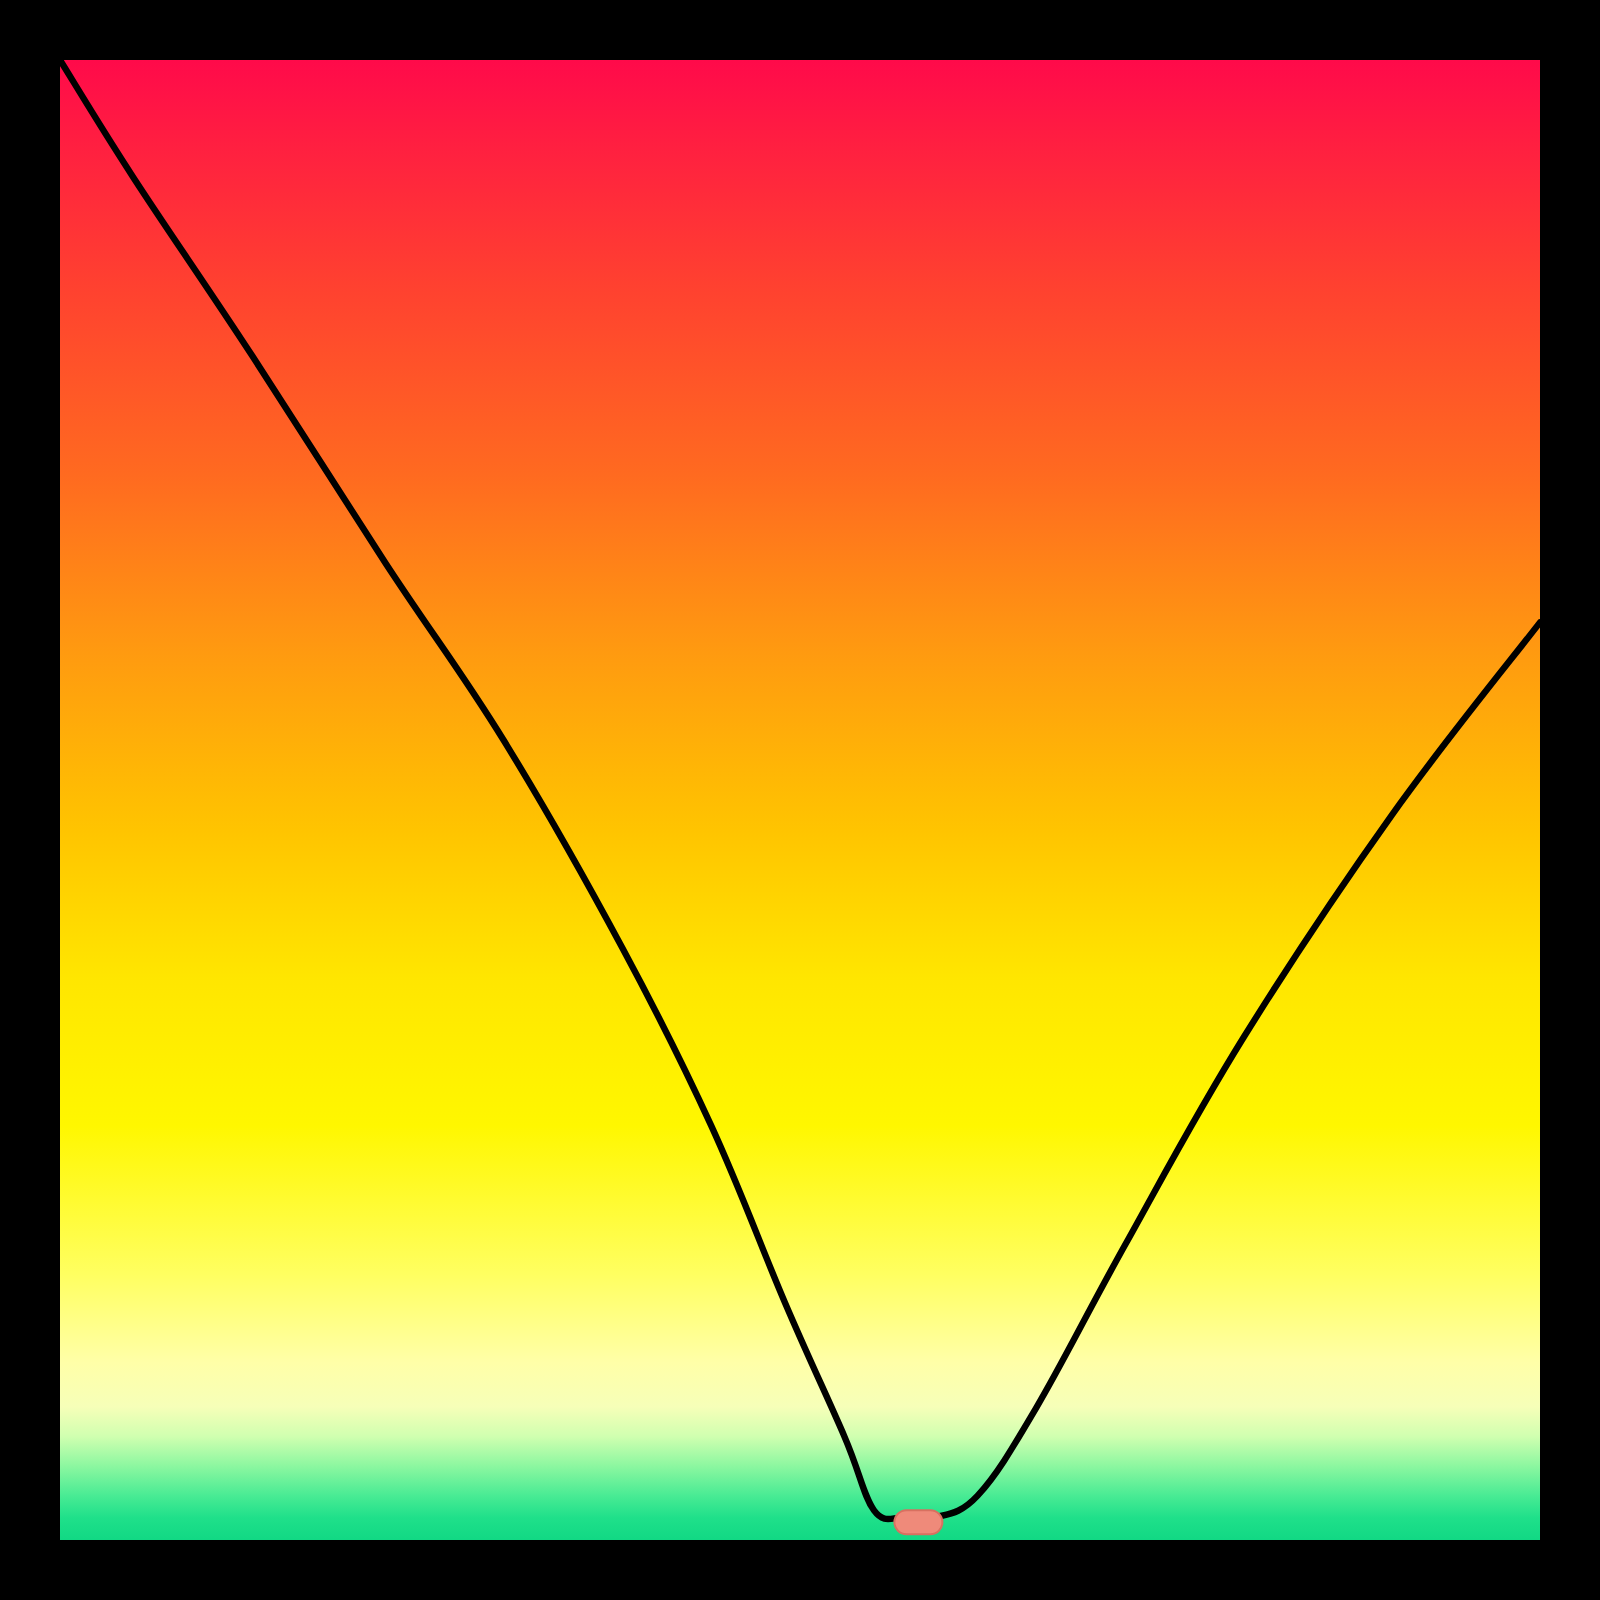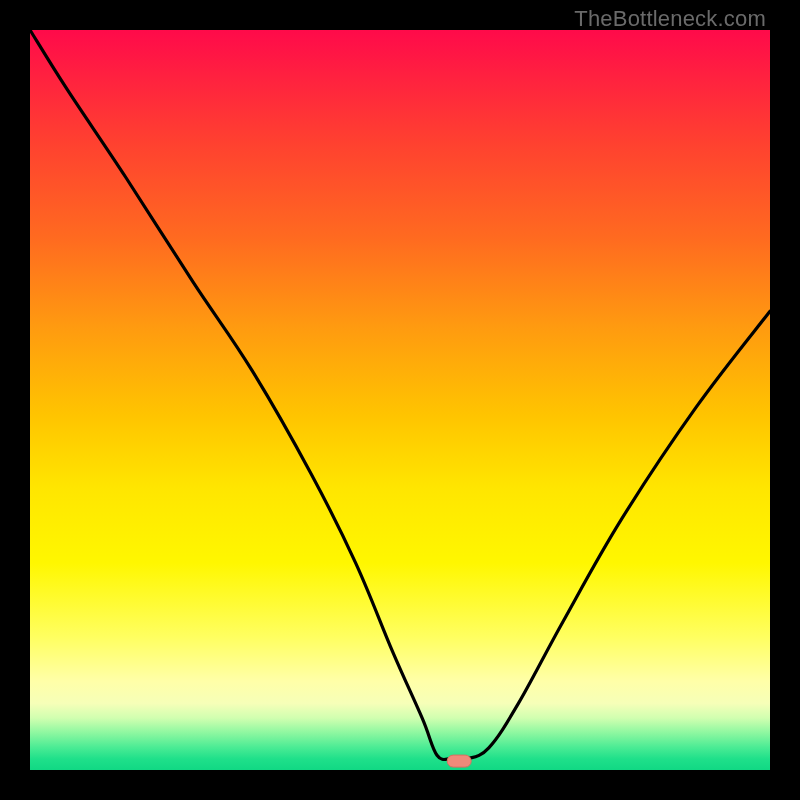--- a/index.html
+++ b/index.html
@@ -74,21 +74,20 @@
     fill: #ef8a7a;
     stroke: #d87060;
     stroke-width: 1;
   }
 </style>
 </head>
 <body>
 
 <div class="frame">
 
-  <div class="watermark">TheBottleneck.com</div>
 
   <div class="plot-area">
     <svg class="curve" viewBox="0 0 740 740" preserveAspectRatio="none">
       <path id="curve-path" d="M 0.0 0.0 C 6.7 10.7, 19.7 32.6, 37.0 59.2 C 54.3 85.8, 73.6 113.4, 96.2 148.0 C 118.8 182.6, 140.2 217.0, 162.8 251.6 C 185.4 286.2, 200.7 305.8, 222.0 340.4 C 243.3 375.0, 262.6 409.4, 281.2 444.0 C 299.8 478.6, 310.9 500.8, 325.6 532.8 C 340.3 564.8, 350.6 593.6, 362.6 621.6 C 374.6 649.6, 384.2 669.6, 392.2 688.2 C 400.2 706.8, 401.7 717.9, 407.0 725.2 C 412.3 732.5, 416.5 728.2, 421.8 728.9 C 427.1 729.6, 429.9 730.9, 436.6 728.9 C 443.3 726.9, 449.5 727.8, 458.8 717.8 C 468.1 707.8, 475.1 696.0, 488.4 673.4 C 501.7 650.8, 514.2 625.3, 532.8 592.0 C 551.4 558.7, 568.0 527.0, 592.0 488.4 C 616.0 449.8, 639.4 414.7, 666.0 377.4 C 692.6 340.1, 726.7 298.5, 740.0 281.2"></path>
       <rect id="marker-rect" class="marker" rx="6" ry="6" width="24" height="12" x="417.2" y="725.1"></rect>
     </svg>
   </div>
 
 </div>
 

